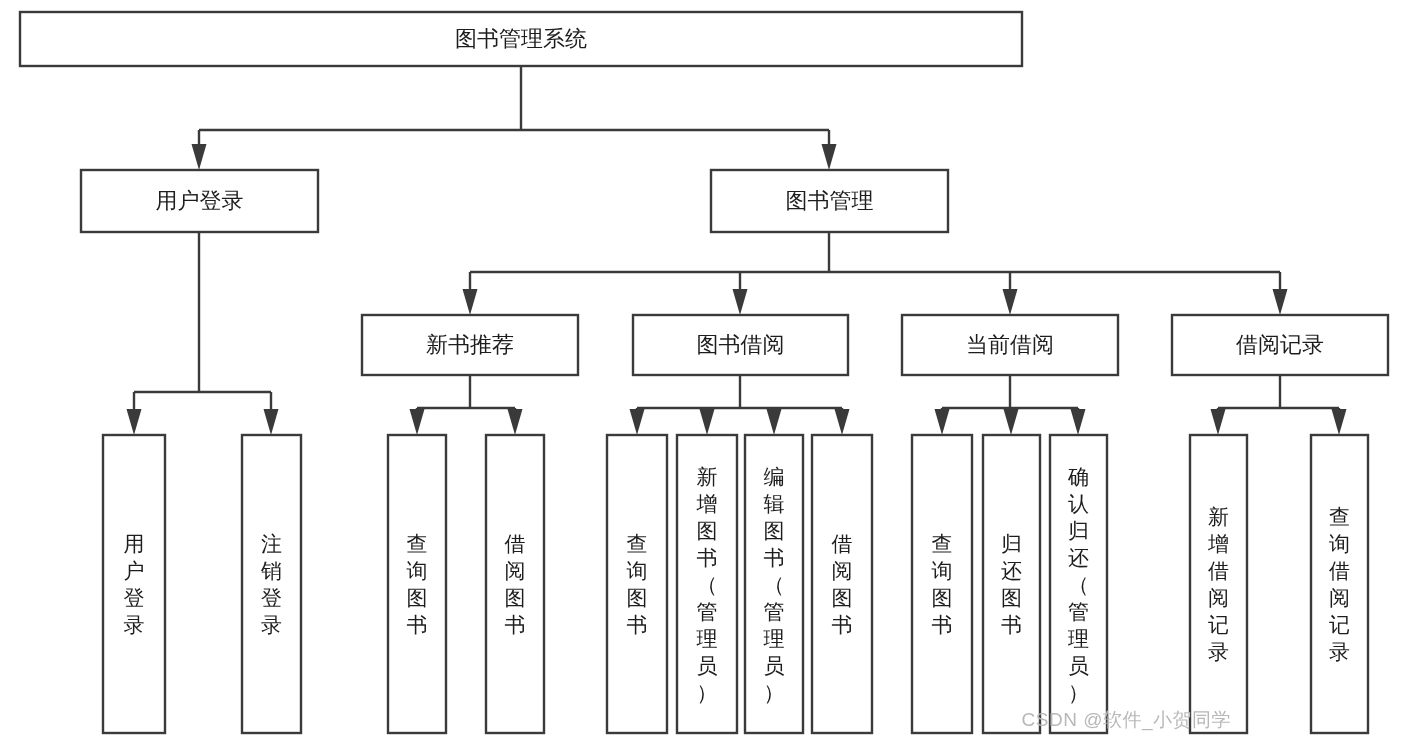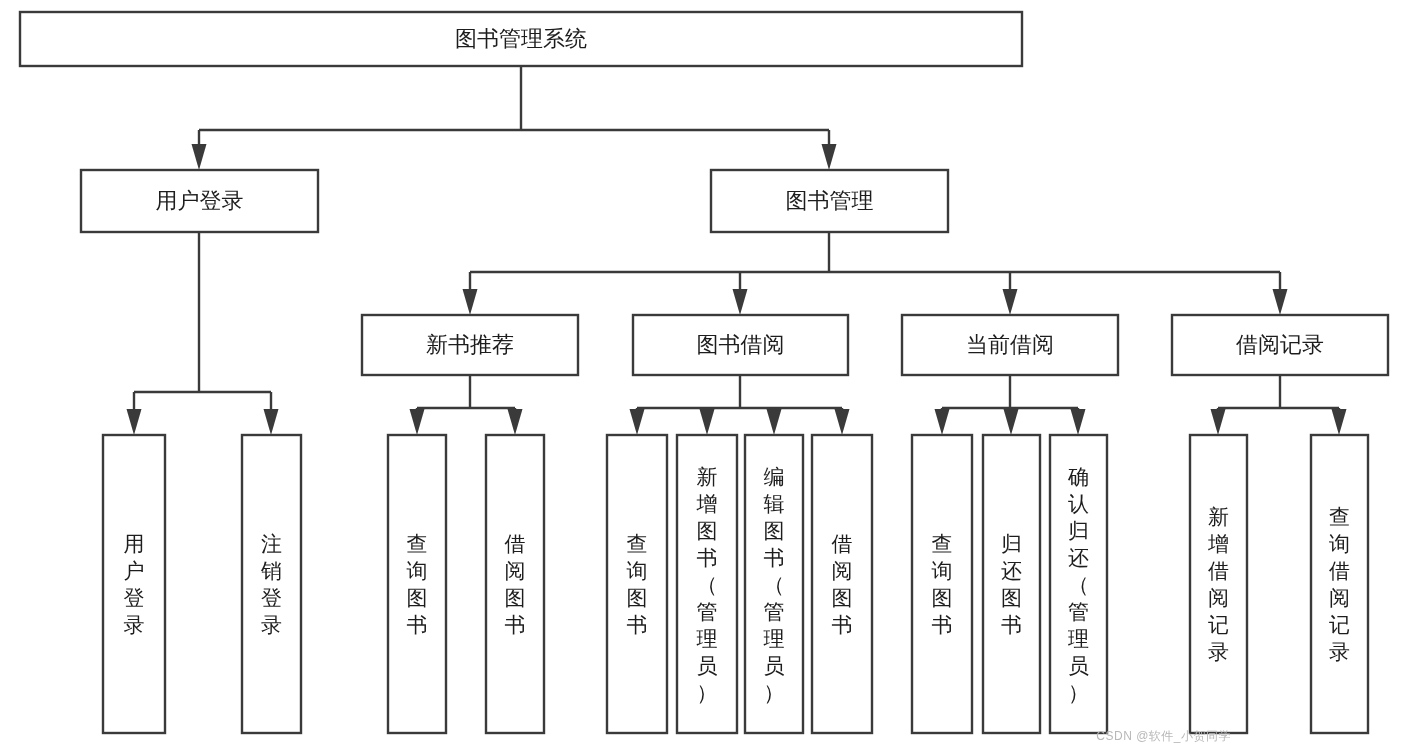--- a/index.html
+++ b/index.html
@@ -48,23 +48,23 @@
     fill: none;
     stroke-linecap: butt;
   }
   .arrow-head {
     fill: #3a3a3a;
     stroke: none;
   }
   .watermark {
     position: absolute;
     right: 8px;
-    bottom: 2px;
-    font-family: "Liberation Sans", "DejaVu Sans", sans-serif;
-    font-size: 12px;
+    bottom: 14px;
+    font-family: "Liberation Sans", "DejaVu Sans", sans-serif;
+    font-size: 19px;
     color: #b8b8b8;
     letter-spacing: 0.5px;
     white-space: nowrap;
     pointer-events: none;
   }
 </style>
 </head>
 <body>
 
 <div id="diagram-root">

